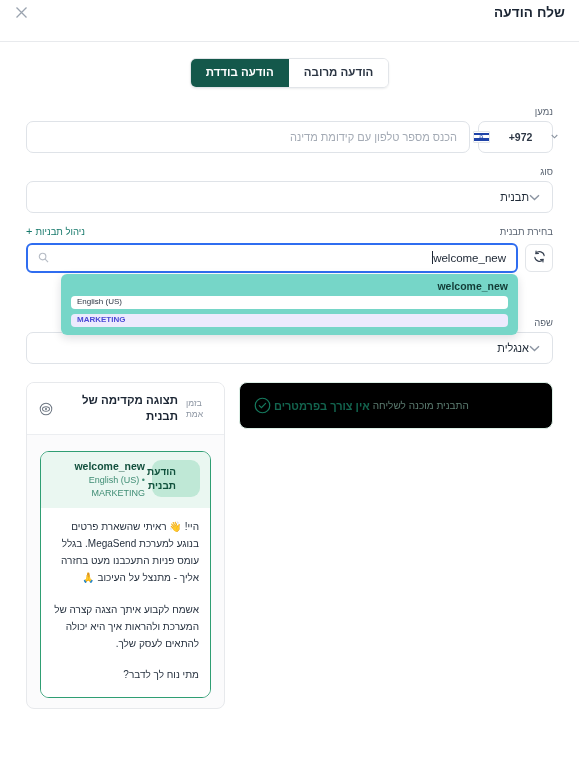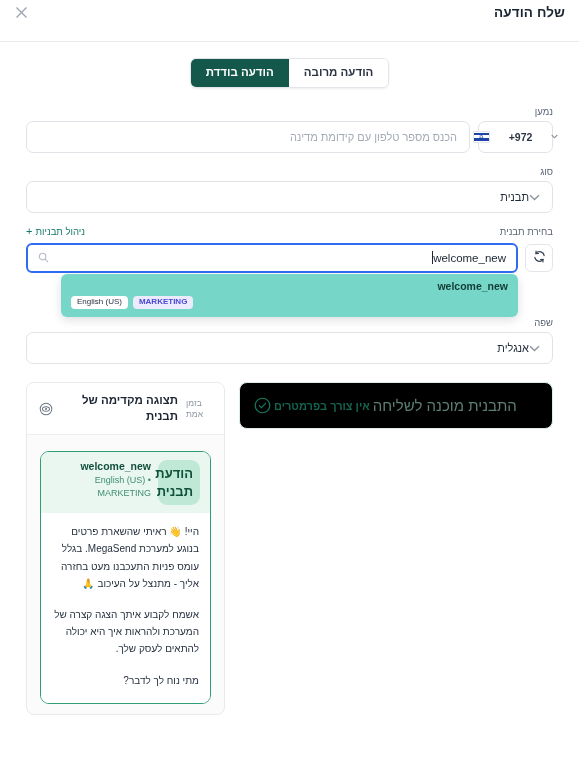--- a/index.html
+++ b/index.html
@@ -294,23 +294,23 @@
   .dd-title {
     font-size: 10.5px;
     font-weight: bold;
     color: #123b36;
     text-align: right;
     direction: ltr;
     margin-bottom: 4px;
   }
   .dd-badges {
     display: flex;
-    flex-direction: row;
+    flex-direction: column;
     gap: 5px;
-    justify-content: flex-start;
+    justify-content: space-between;
     direction: ltr;
   }
   .badge {
     font-size: 8px;
     font-weight: bold;
     padding: 2.5px 6px;
     border-radius: 4px;
     line-height: 1;
     white-space: nowrap;
   }
@@ -352,21 +352,21 @@
     display: flex;
     align-items: center;
     flex: none;
   }
   .status-strong {
     font-size: 11px;
     font-weight: bold;
     color: #13654f;
   }
   .status-sub {
-    font-size: 15px;
+    font-size: 10px;
     color: #5d7e72;
   }
 
   
   .preview-card {
     width: 199px;
     flex: none;
     background: #fbfbfc;
     border: 1px solid #e7e9ec;
     border-radius: 8px;
@@ -437,24 +437,24 @@
   .bubble-sub {
     font-size: 9px;
     color: #3f8d74;
     direction: ltr;
     text-align: right;
     line-height: 1.45;
   }
   .tpl-badge {
     background: #bfe8d6;
     color: #10513c;
-    font-size: 13px;
+    font-size: 10px;
     font-weight: bold;
     border-radius: 9px;
-    padding: 5px 7px;
+    padding: 5px 24px;
     line-height: 1.35;
     text-align: center;
     flex: none;
     width: 42px;
   }
   .bubble-body {
     padding: 10px 11px 14px 11px;
     background: #fff;
   }
   .bubble-p {

